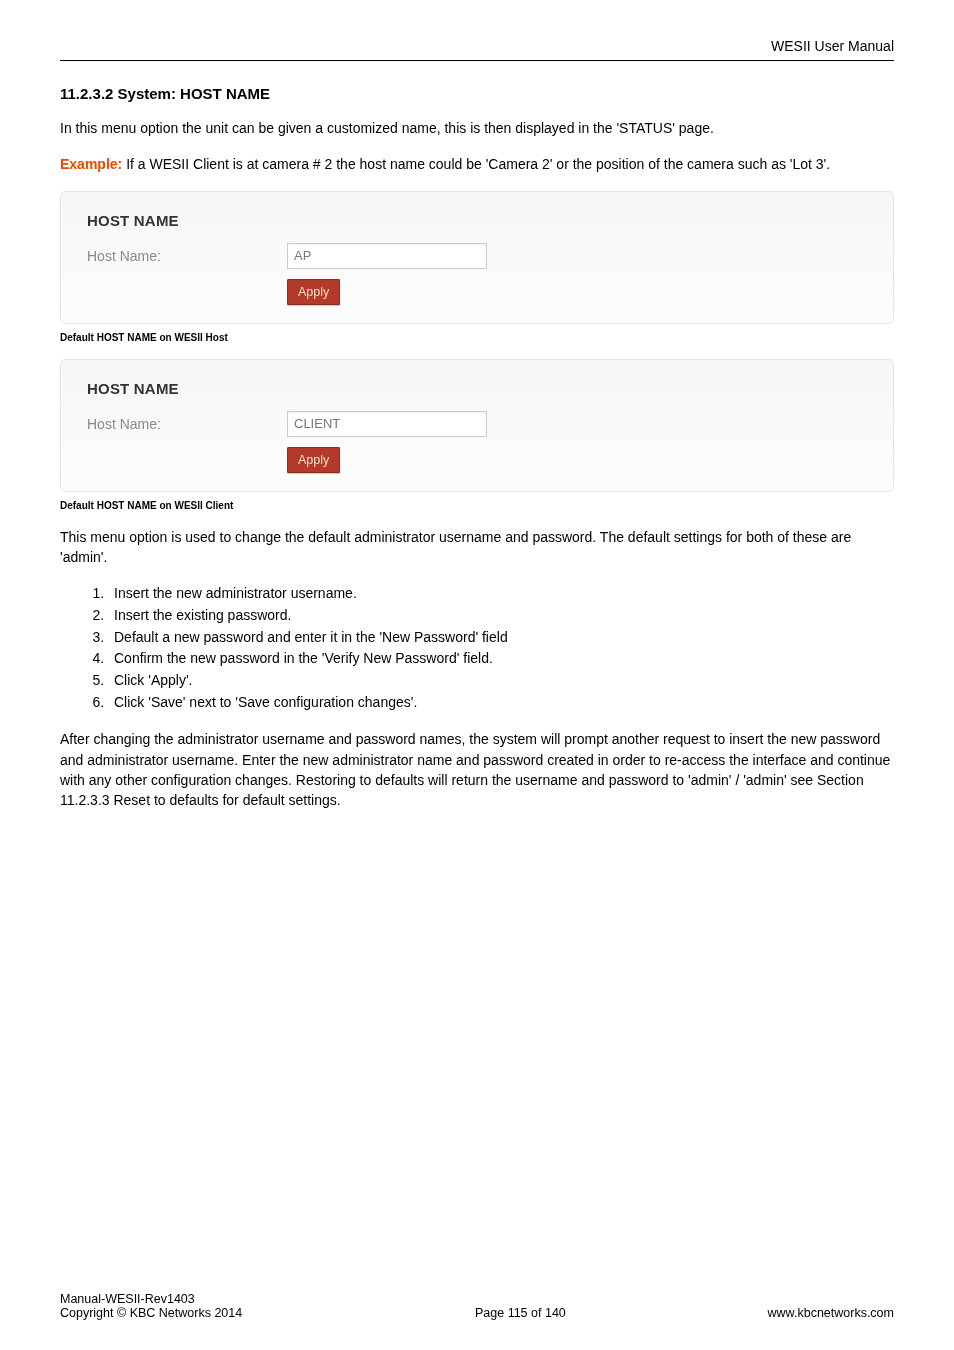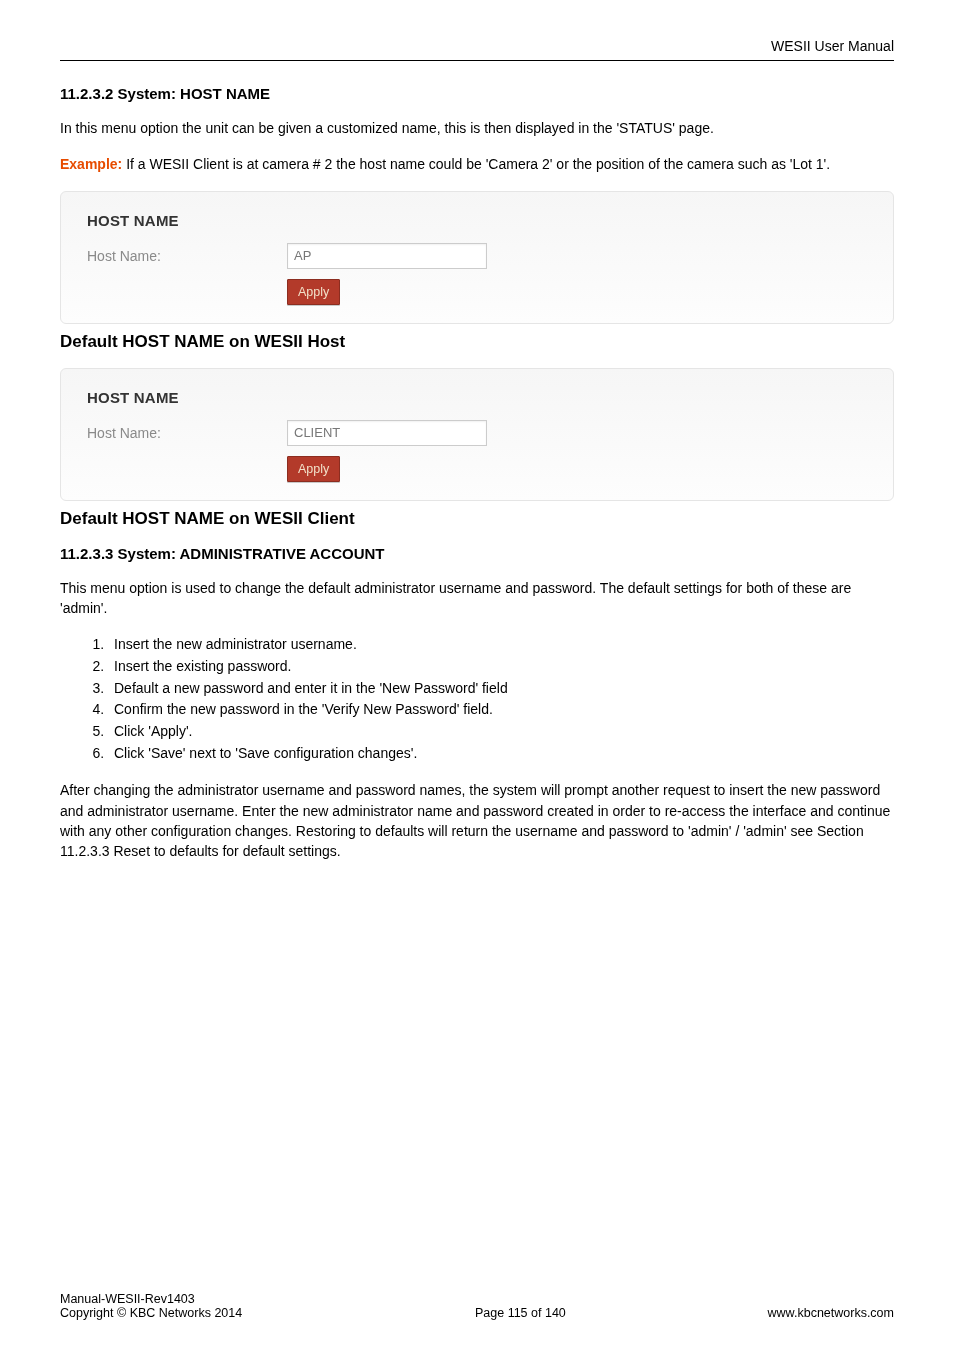--- a/index.html
+++ b/index.html
@@ -36,40 +36,40 @@
     display: inline-block;
     background: #b33a2a;
     color: #f2e0c8;
     font-family: Arial, sans-serif;
     font-size: 12.5px;
     padding: 5px 10px 5px 10px;
     border: 1px solid #8c2d20;
     border-radius: 1px;
     box-shadow: 0 1px 0 rgba(0,0,0,0.2);
   }
-  .caption { font-weight: bold; font-size: 17px; margin: 6px 0 16px 0; }
+  .caption { font-weight: bold; font-size: 10px; margin: 6px 0 16px 0; }
   ol.steps { margin: 12px 0 16px 48px; font-size: 14px; line-height: 1.55; }
   ol.steps li { padding-left: 6px; }
   .footer { position: absolute; bottom: 30px; left: 60px; right: 60px; display: flex; justify-content: space-between; font-size: 12.5px; }
   .footer-left { display: flex; flex-direction: column; }
 </style>
 </head>
 <body>
 
 <div class="page">
 
   <div class="header-right">WESII User Manual</div>
   <hr class="top-rule">
 
   <div class="section-heading">11.2.3.2 System: HOST NAME</div>
 
   <p class="para">In this menu option the unit can be given a customized name, this is then displayed in the 'STATUS' page.</p>
 
   <p class="para">
-    <span class="example-label">Example:</span><span> If a WESII Client is at camera # 2 the host name could be 'Camera 2' or the position of the camera such as 'Lot 1'.</span>
+    <span class="example-label">Example:</span><span> If a WESII Client is at camera # 2 the host name could be 'Camera 2' or the position of the camera such as 'Lot 3'.</span>
   </p>
 
 
   <div class="screenshot">
     <div class="ss-title">HOST NAME</div>
     <div class="ss-row">
       <div class="ss-label">Host Name:</div>
       <input class="ss-input" type="text" value="AP" style="">
     </div>
     <div class="ss-btn-row">
@@ -83,21 +83,20 @@
     <div class="ss-row">
       <div class="ss-label">Host Name:</div>
       <input class="ss-input" type="text" value="CLIENT" style="">
     </div>
     <div class="ss-btn-row">
       <span class="ss-btn">Apply</span>
     </div>
   </div>
   <div class="caption">Default HOST NAME on WESII Client</div>
 
-  <div class="section-heading">11.2.3.3 System: ADMINISTRATIVE ACCOUNT</div>
 
   <p class="para">This menu option is used to change the default administrator username and password. The default settings for both of these are 'admin'.</p>
 
   <ol class="steps">
     <li>Insert the new administrator username.</li>
     <li>Insert the existing password.</li>
     <li>Default a new password and enter it in the 'New Password' field</li>
     <li>Confirm the new password in the 'Verify New Password' field.</li>
     <li>Click 'Apply'.</li>
     <li>Click 'Save' next to 'Save configuration changes'.</li>

